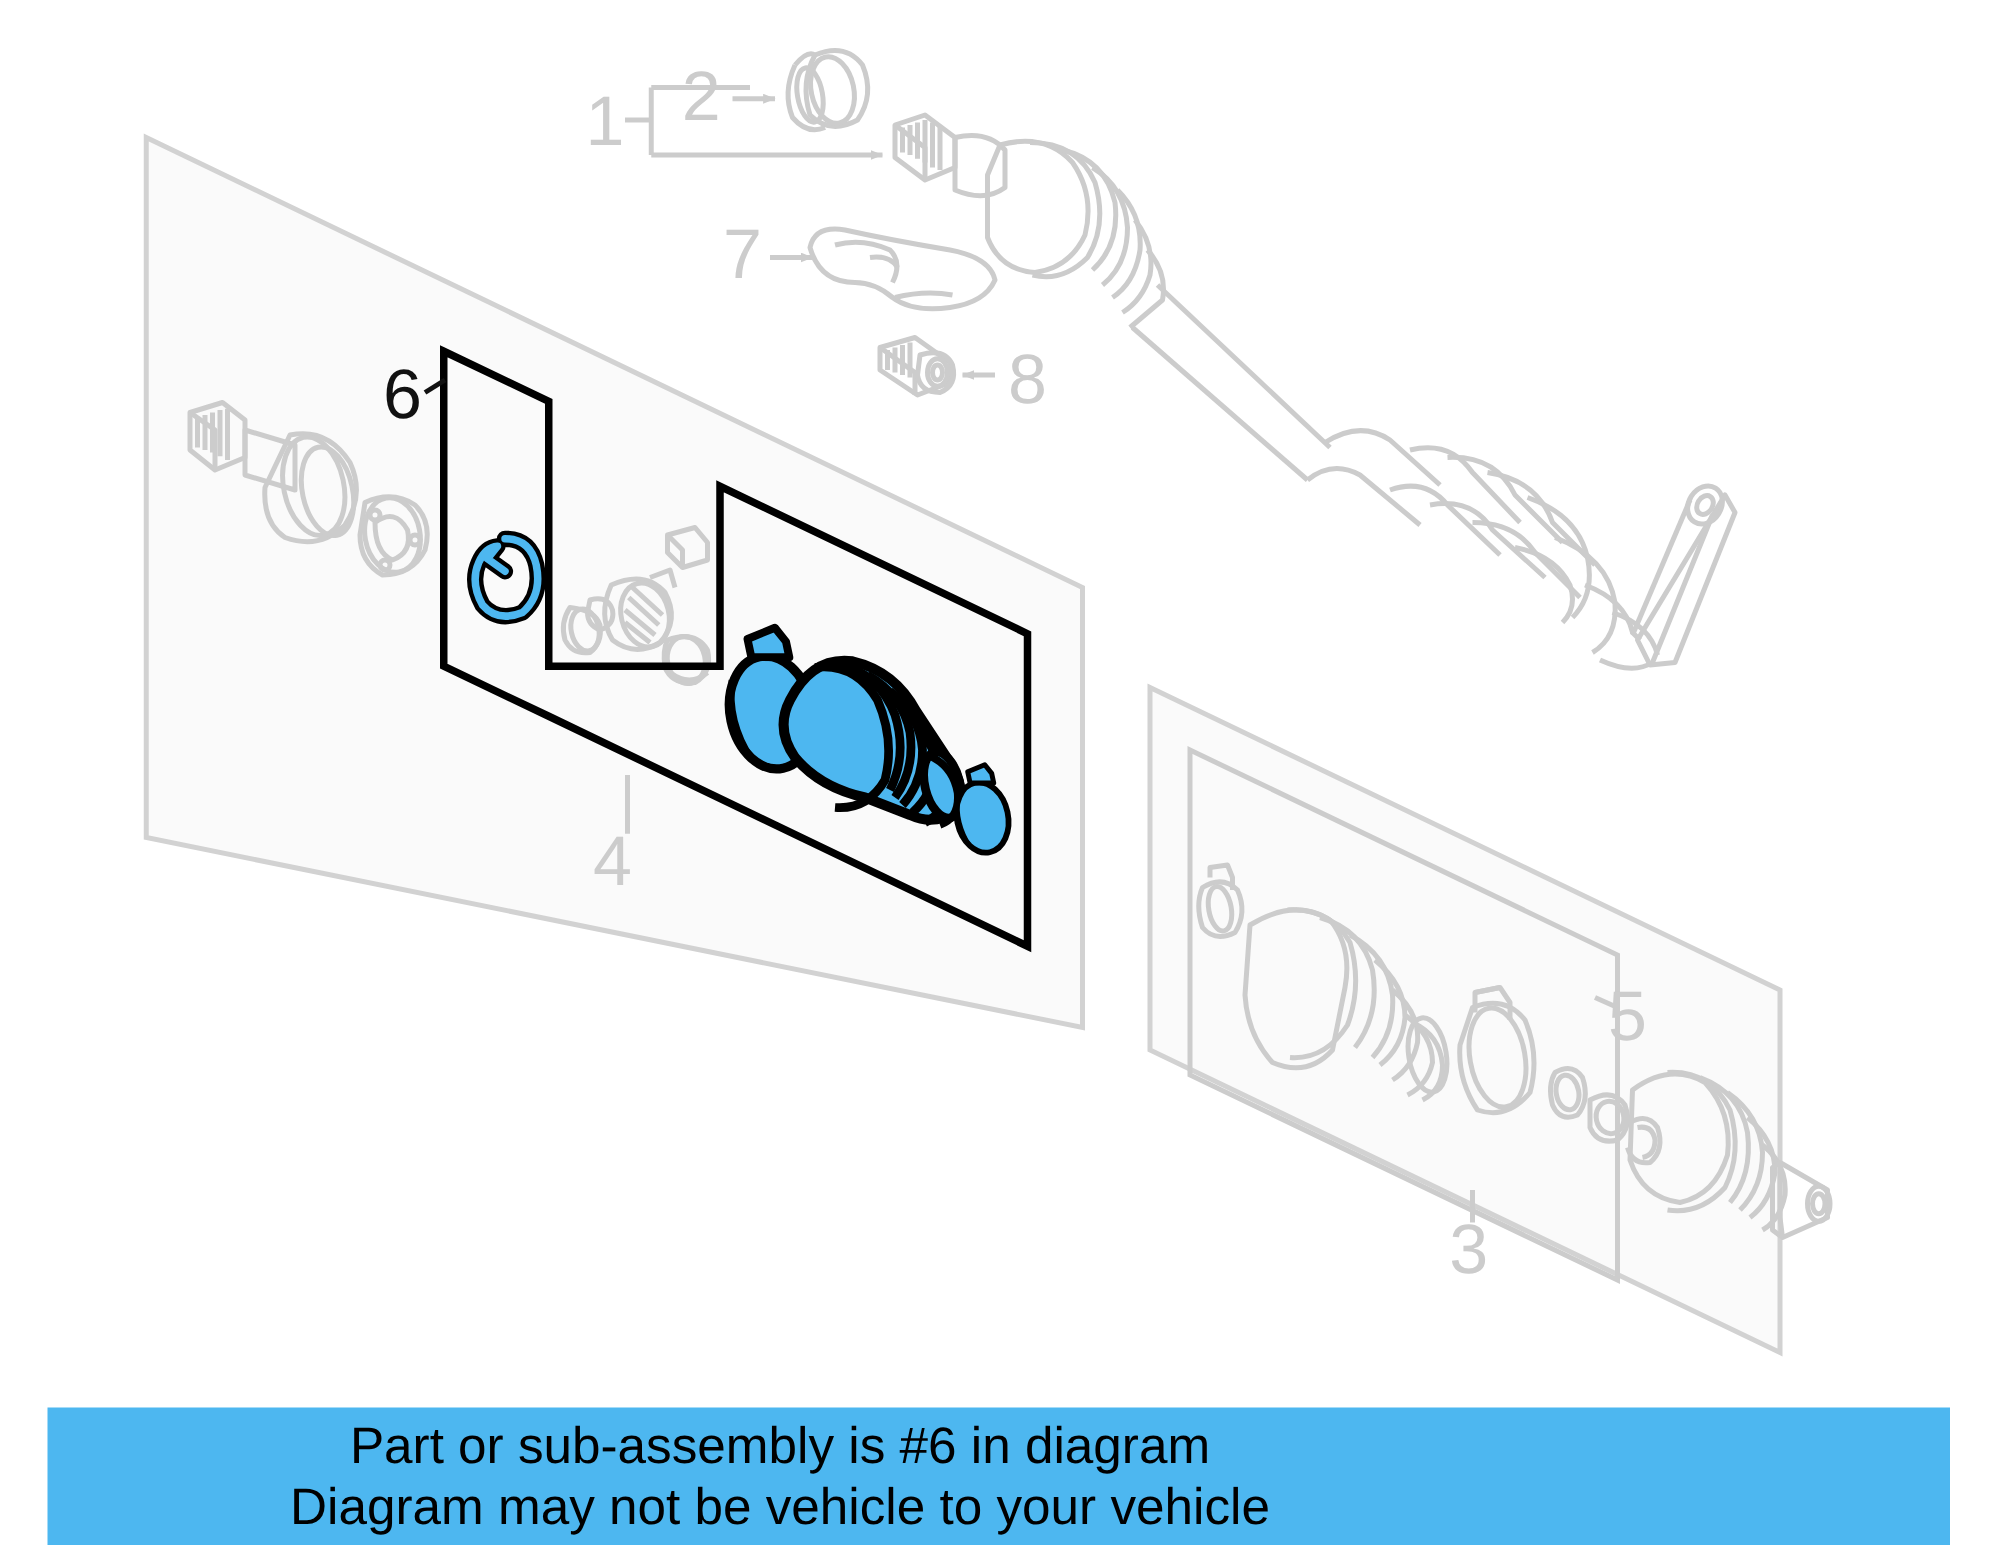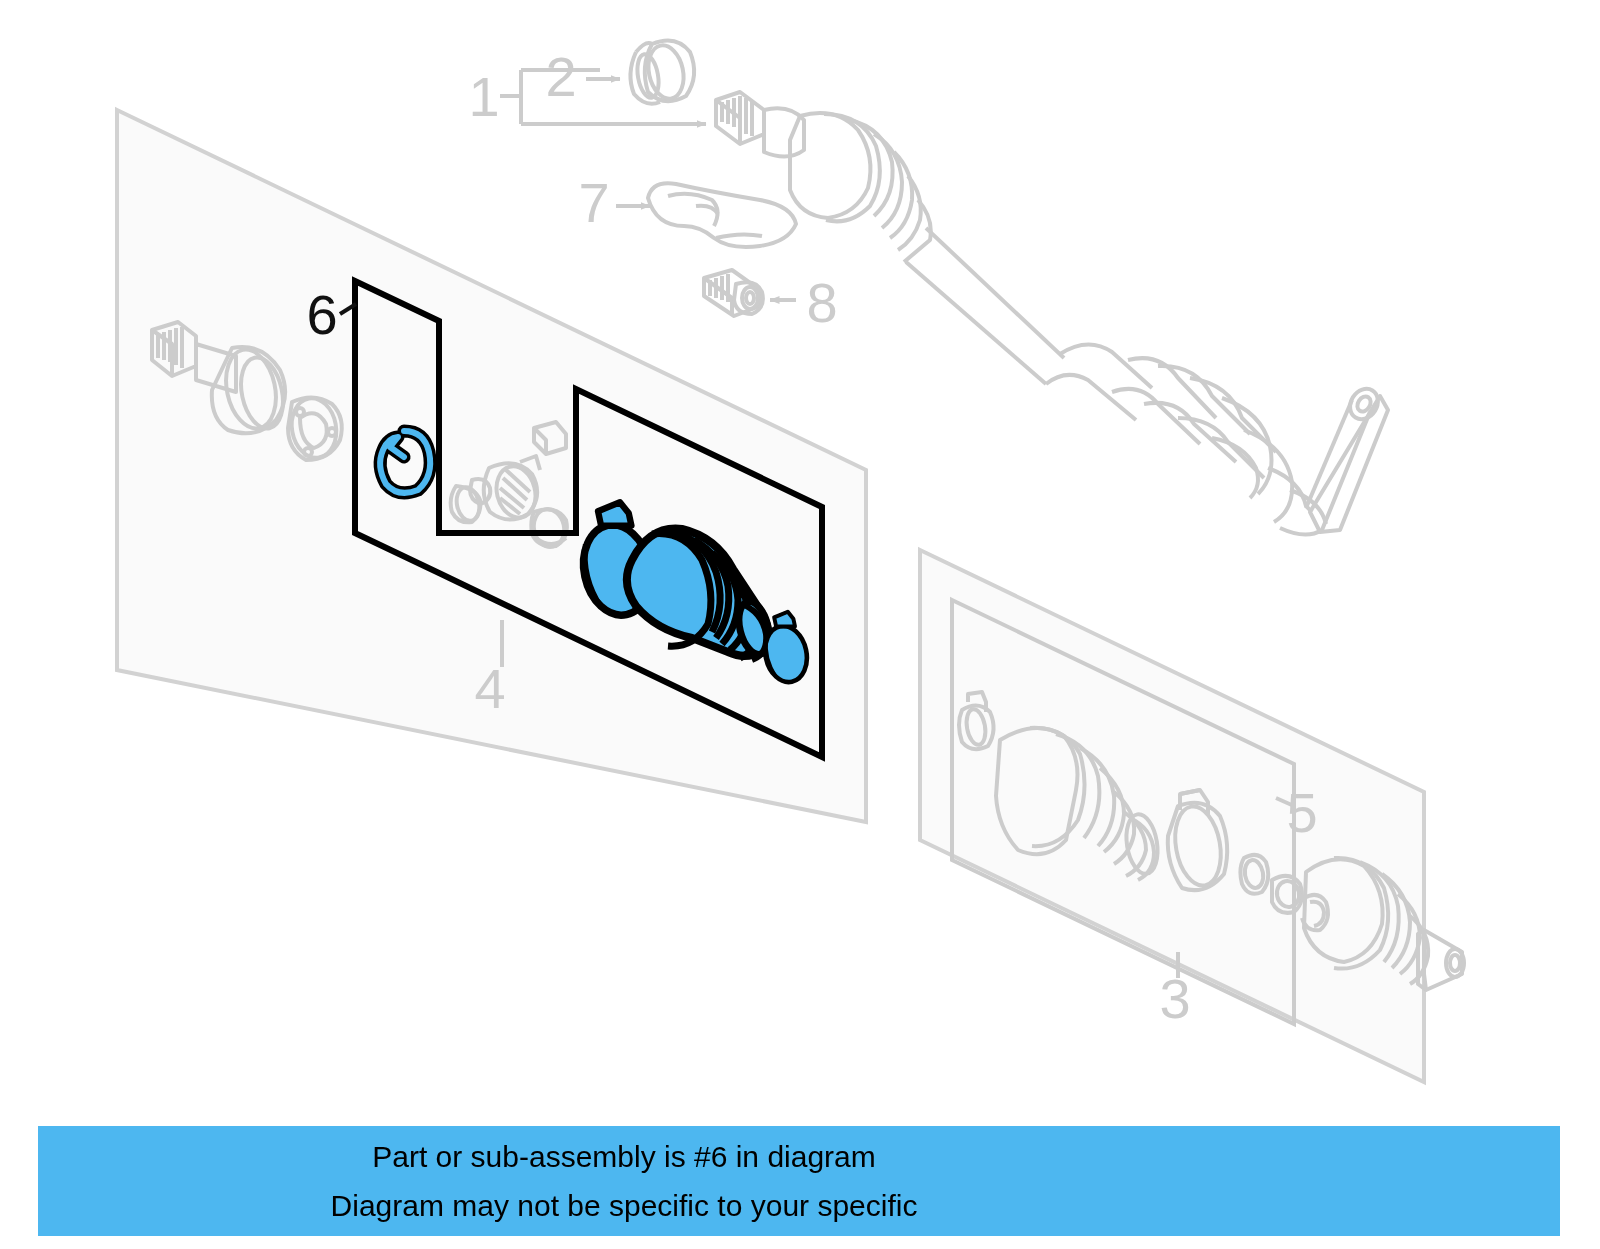--- a/index.html
+++ b/index.html
@@ -39,21 +39,21 @@
     box-sizing: border-box;
     display: flex;
     flex-direction: column;
     align-items: center;
     justify-content: center;
     padding-right: 350px;
   }
   .banner-line {
     color: #000000;
     font-family: "Liberation Sans", sans-serif;
-    font-size: 30px;
+    font-size: 41px;
     line-height: 49px;
     letter-spacing: 0px;
     white-space: nowrap;
     text-align: center;
   }
 </style>
 </head>
 <body>
 
 <div id="stage">
@@ -276,16 +276,16 @@
     <text x="594" y="222" font-family="Liberation Sans, sans-serif" font-size="56" fill="#CCCCCC" text-anchor="middle">7</text>
     <text x="822" y="322" font-family="Liberation Sans, sans-serif" font-size="56" fill="#CCCCCC" text-anchor="middle">8</text>
     <text x="490" y="708" font-family="Liberation Sans, sans-serif" font-size="56" fill="#CCCCCC" text-anchor="middle">4</text>
     <text x="1175" y="1018" font-family="Liberation Sans, sans-serif" font-size="56" fill="#CCCCCC" text-anchor="middle">3</text>
     <text x="1302" y="832" font-family="Liberation Sans, sans-serif" font-size="56" fill="#CCCCCC" text-anchor="middle">5</text>
     <text x="322" y="334" font-family="Liberation Sans, sans-serif" font-size="56" fill="#111111" text-anchor="middle">6</text>
   </svg>
 
   <div id="banner" style="background: rgb(77, 183, 240);">
     <div class="banner-line" style="color: rgb(0, 0, 0);">Part or sub-assembly is #6 in diagram</div>
-    <div class="banner-line" style="color: rgb(0, 0, 0);">Diagram may not be specific to your specific</div>
+    <div class="banner-line" style="color: rgb(0, 0, 0);">Diagram may not be vehicle to your vehicle</div>
   </div>
 
 </div>
 
 </body></html>

